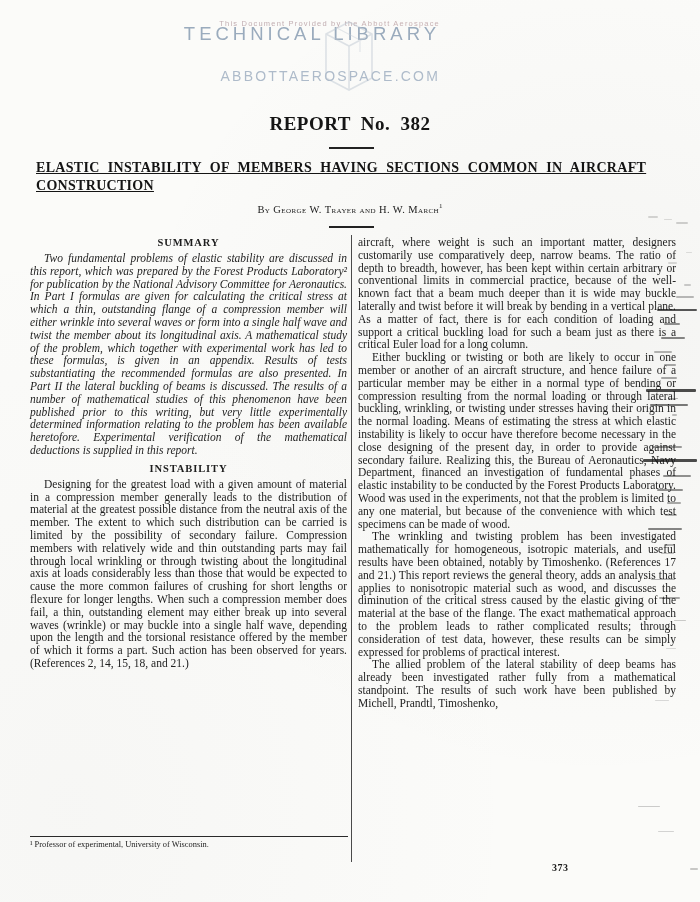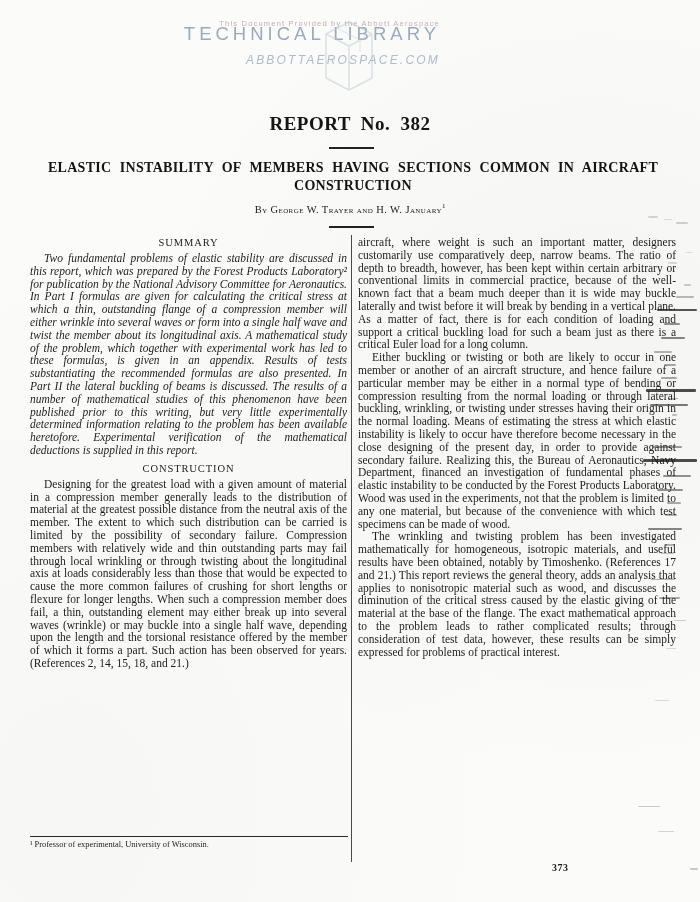--- a/index.html
+++ b/index.html
@@ -29,46 +29,46 @@
   }
 
   
   .wm-block{position:absolute;top:0;left:140px;width:300px;text-align:right;
     font-family:"Liberation Sans", sans-serif;}
   .wm-line1{position:absolute;top:7px;right:0;width:320px;
     font-size:7.5px;letter-spacing:1.2px;color:var(--wm-pink);white-space:nowrap;margin-top:12px;}
   .wm-line1 .wm-brand{color:#c8b2b4;}
   .wm-line2{position:absolute;top:23px;right:0;font-size:18.5px;letter-spacing:4px;
     color:var(--wm-blue);white-space:nowrap;font-weight:400;}
-  .wm-line3{position:absolute;top:53px;right:0;font-size:12px;letter-spacing:2.2px;
-    color:var(--wm-blue-light);white-space:nowrap;font-style:italic;}
+  .wm-line3{position:absolute;top:68px;right:0;font-size:14px;letter-spacing:2.2px;
+    color:var(--wm-blue-light);white-space:nowrap;}
   .wm-cube{position:absolute;top:6px;left:318px;opacity:.45;}
 
   
   .report-number{position:absolute;top:113px;left:0;width:700px;text-align:center;
     font-size:19px;font-weight:bold;letter-spacing:.5px;word-spacing:5px;color:#151515;}
   .rule-short{position:absolute;left:329px;width:45px;height:2px;background:#222;}
   .rule-1{top:147px;}
   .rule-2{top:226px;}
-  .main-title{position:absolute;top:159px;left:29px;width:648px;text-align:center;
+  .main-title{position:absolute;top:159px;left:36px;width:648px;text-align:left;
     font-size:14px;font-weight:bold;line-height:17.5px;word-spacing:4.5px;
-    letter-spacing:.3px;color:#141414;}
+    letter-spacing:.3px;color:#141414;text-decoration:underline;}
   .byline{position:absolute;top:202px;left:0;width:700px;text-align:center;
     font-size:10.5px;color:#1a1a1a;}
   .byline .sc{font-variant:small-caps;letter-spacing:.4px;}
   .byline sup{font-size:7px;}
 
   
   .col{position:absolute;font-size:11.5px;line-height:12.8px;text-align:justify;
     color:var(--ink);}
   .col-left{left:30px;top:237px;width:317px;}
   .col-right{left:358px;top:236px;width:318px;}
   .col-divider{position:absolute;left:351px;top:235px;width:1px;height:627px;background:#4a4a4a;}
 
-  .sec-heading{text-align:center;font-weight:normal;font-size:10.5px;letter-spacing:.9px;
+  .sec-heading{text-align:center;font-weight:bold;font-size:10.5px;letter-spacing:.9px;
     line-height:12px;margin-bottom:3px;text-indent:0;}
   .sec-heading.intro{margin-top:6px;}
   .col p{text-indent:14px;}
   .col p.no-indent{text-indent:0;}
   .summary-para{font-style:italic;}
 
   
   .footnotes{position:absolute;left:30px;top:836px;width:318px;
     border-top:1.2px solid #2a2a2a;padding-top:3px;
     font-size:8.4px;line-height:10.5px;color:#222;text-align:left;}
@@ -100,37 +100,38 @@
     <path d="M8 28 L31 40 L54 28"></path>
     <path d="M31 40 L31 84"></path>
     <path d="M19 22 L42 34 L42 46" stroke="#c6ced8" stroke-width="1.2"></path>
   </g>
 </svg>
 
 <div class="report-number">REPORT No. 382</div>
 <div class="rule-short rule-1"></div>
 <div class="main-title">ELASTIC INSTABILITY OF MEMBERS HAVING SECTIONS COMMON IN AIRCRAFT CONSTRUCTION</div>
 <div class="byline">
-  <span class="sc">By George W. Trayer and H. W. January</span><sup>1</sup>
+  <span class="sc">By George W. Trayer and H. W. March</span><sup>1</sup>
 </div>
 <div class="rule-short rule-2"></div>
 
 <div class="col-divider"></div>
 
 <div class="col col-left">
   <div class="sec-heading">SUMMARY</div>
   <p class="summary-para">Two fundamental problems of elastic stability are discussed in this report, which was prepared by the Forest Products Laboratory² for publication by the National Advisory Committee for Aeronautics.  In Part I formulas are given for calculating the critical stress at which a thin, outstanding flange of a compression member will either wrinkle into several waves or form into a single half wave and twist the member about its longitudinal axis.  A mathematical study of the problem, which together with experimental work has led to these formulas, is given in an appendix.  Results of tests substantiating the recommended formulas are also presented.  In Part II the lateral buckling of beams is discussed.  The results of a number of mathematical studies of this phenomenon have been published prior to this writing, but very little experimentally determined information relating to the problem has been available heretofore.  Experimental verification of the mathematical deductions is supplied in this report.</p>
-  <div class="sec-heading intro">CONSTRUCTION</div>
+  <div class="sec-heading intro">INSTABILITY</div>
   <p>Designing for the greatest load with a given amount of material in a compression member generally leads to the distribution of material at the greatest possible distance from the neutral axis of the member.  The extent to which such distribution can be carried is limited by the possibility of secondary failure.  Compression members with relatively wide and thin outstanding parts may fail through local wrinkling or through twisting about the longitudinal axis at loads considerably less than those that would be expected to cause the more common failures of crushing for short lengths or flexure for longer lengths.  When such a compression member does fail, a thin, outstanding element may either break up into several waves (wrinkle) or may buckle into a single half wave, depending upon the length and the torsional resistance offered by the member of which it forms a part.  Such action has been observed for years.  (References 2, 14, 15, 18, and 21.)</p>
 </div>
 
 <div class="col col-right">
   <p class="no-indent">aircraft, where weight is such an important matter, designers customarily use comparatively deep, narrow beams.  The ratio of depth to breadth, however, has been kept within certain arbitrary or conventional limits in commercial practice, because of the well-known fact that a beam much deeper than it is wide may buckle laterally and twist before it will break by bending in a vertical plane.  As a matter of fact, there is for each condition of loading and support a critical buckling load for such a beam just as there is a critical Euler load for a long column.</p>
   <p>Either buckling or twisting or both are likely to occur in one member or another of an aircraft structure, and hence failure of a particular member may be either in a normal type of bending or compression resulting from the normal loading or through lateral buckling, wrinkling, or twisting under stresses having their origin in the normal loading.  Means of estimating the stress at which elastic instability is likely to occur have therefore become necessary in the close designing of the present day, in order to provide against secondary failure.  Realizing this, the Bureau of Aeronautics, Navy Department, financed an investigation of fundamental phases of elastic instability to be conducted by the Forest Products Laboratory.  Wood was used in the experiments, not that the problem is limited to any one material, but because of the convenience with which test specimens can be made of wood.</p>
   <p>The wrinkling and twisting problem has been investigated mathematically for homogeneous, isotropic materials, and useful results have been obtained, notably by Timoshenko.  (References 17 and 21.)  This report reviews the general theory, adds an analysis that applies to nonisotropic material such as wood, and discusses the diminution of the critical stress caused by the elastic giving of the material at the base of the flange.  The exact mathematical approach to the problem leads to rather complicated results; through consideration of test data, however, these results can be simply expressed for problems of practical interest.</p>
+  <p>The allied problem of the lateral stability of deep beams has already been investigated rather fully from a mathematical standpoint.  The results of such work have been published by Michell, Prandtl, Timoshenko,</p>
 </div>
 
 <div class="footnotes">
   <span class="fn">¹ Professor of experimental, University of Wisconsin.</span>
 </div>
 
 <div class="page-number">373</div>
 
 <div class="artifact" style="left: 648px; top: 216px; width: 10px; height: 2px; opacity: 0.16;"></div>
 <div class="artifact" style="left: 664px; top: 219px; width: 8px; height: 1px; opacity: 0.13;"></div>

